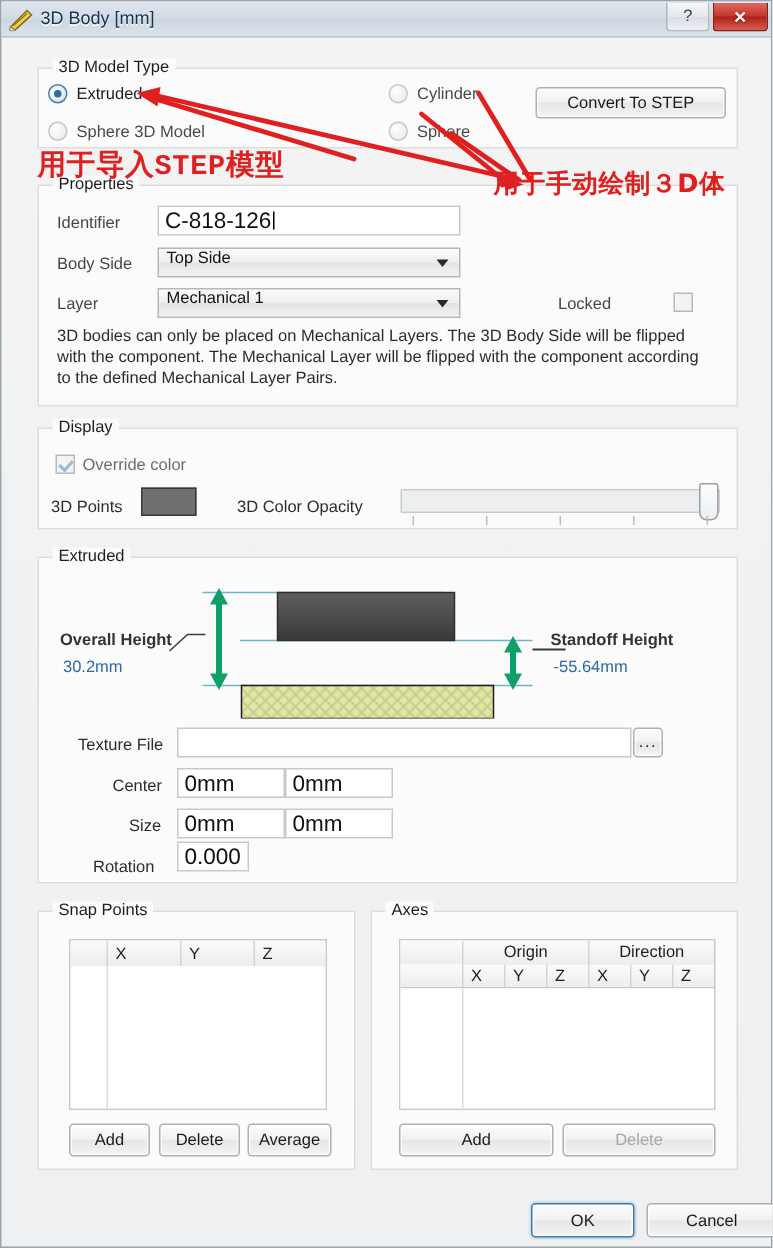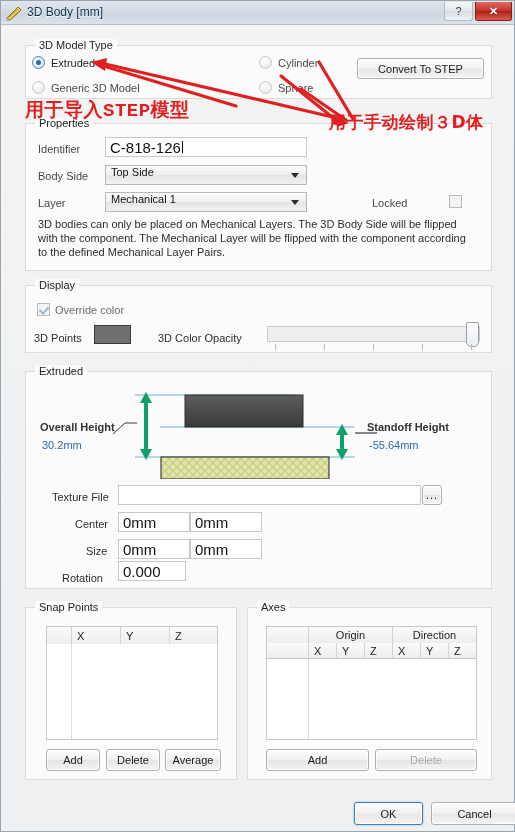--- a/index.html
+++ b/index.html
@@ -198,21 +198,21 @@
 
   <div class="group" style="left:24px;top:44px;width:467px;height:54px;">
     <span class="group-title">3D Model Type</span>
   </div>
   <div class="radio on" style="left:31px;top:55px;">
     <span class="dot"></span>
     <span>Extruded</span>
   </div>
   <div class="radio off" style="left:31px;top:80px;">
     <span class="dot"></span>
-    <span>Generic 3D Model</span>
+    <span>Sphere 3D Model</span>
   </div>
   <div class="radio off" style="left:258px;top:55px;">
     <span class="dot"></span>
     <span>Cylinder</span>
   </div>
   <div class="radio off" style="left:258px;top:80px;">
     <span class="dot"></span>
     <span>Sphere</span>
   </div>
   <div class="btn" style="left:356px;top:57px;width:127px;height:21px;">Convert To STEP</div>
@@ -319,21 +319,21 @@
 
   <div class="lbl dark" style="left:85px;top:544px;">Size</div>
   <div class="inp" style="left:117px;top:538px;width:72px;height:20px;">
     <span>0mm</span>
   </div>
   <div class="inp" style="left:189px;top:538px;width:72px;height:20px;">
     <span>0mm</span>
   </div>
 
   <div class="lbl dark" style="left:61px;top:571px;">Rotation</div>
-  <div class="inp" style="left:117px;top:560px;width:68px;height:20px;">
+  <div class="inp" style="left:117px;top:560px;width:48px;height:20px;">
     <span>0.000</span>
   </div>
 
   <div class="group" style="left:24px;top:606px;width:212px;height:173px;">
     <span class="group-title">Snap Points</span>
   </div>
   <div class="tbl" style="left:45px;top:625px;width:172px;height:114px;">
     <div class="thead">
       <div class="th blank" style="width:25px;"></div>
       <div class="th" style="width:49px;">X</div>

